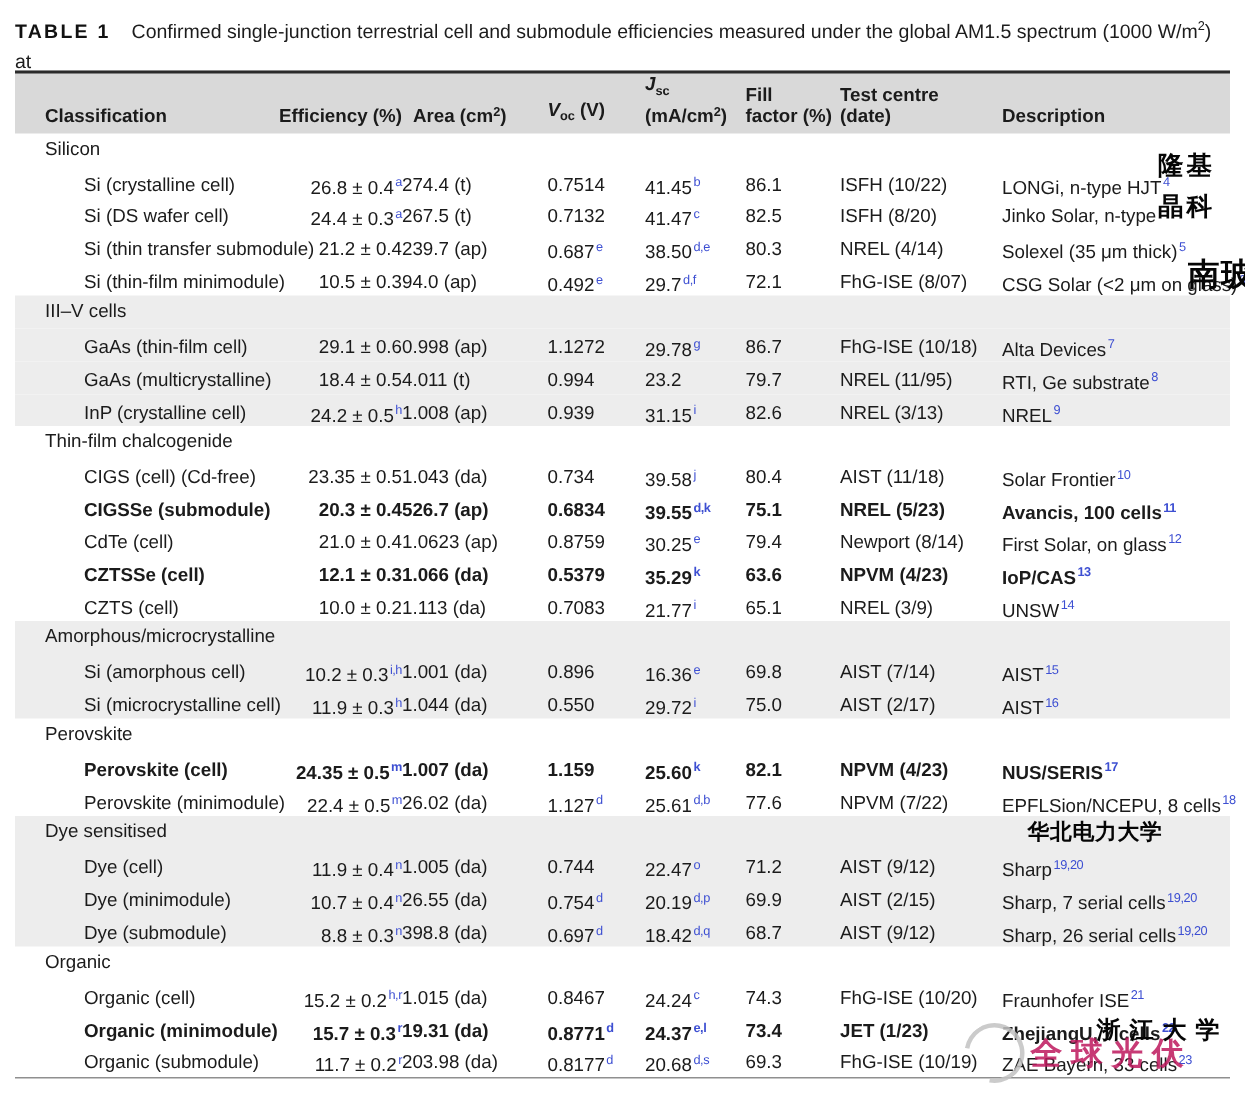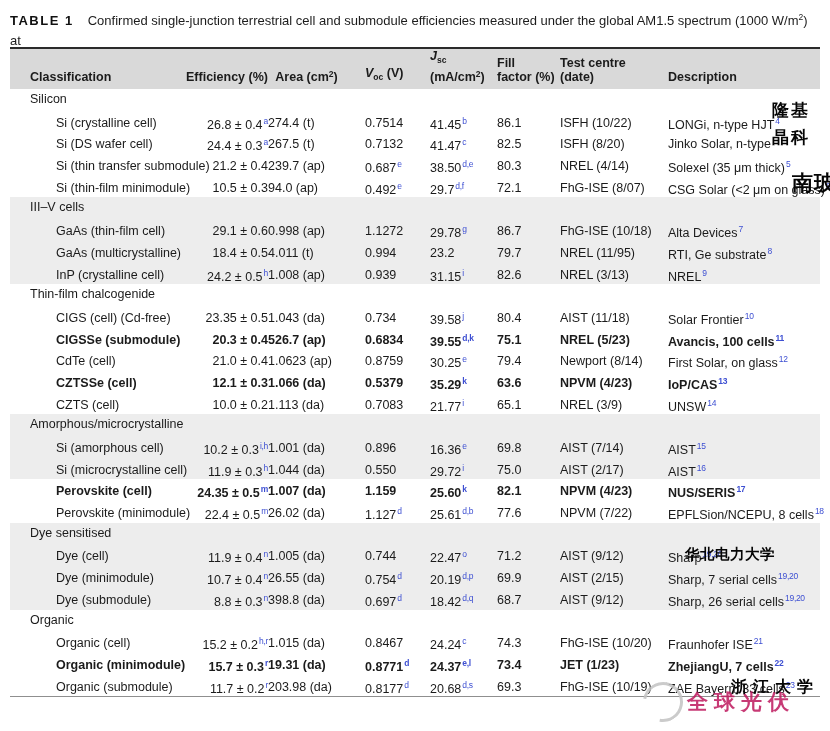--- a/index.html
+++ b/index.html
@@ -258,20 +258,30 @@
         <div class="grid trow stripe">
           <div class="cell c1">Si (microcrystalline cell)</div>
           <div class="cell c2">11.9 ± 0.3<sup class="fn">h</sup></div>
           <div class="cell c3">1.044 (da)</div>
           <div class="cell c4">0.550</div>
           <div class="cell c5">29.72<sup class="fn">i</sup></div>
           <div class="cell c6">75.0</div>
           <div class="cell c7">AIST (2/17)</div>
           <div class="cell c8">AIST<sup class="fn">16</sup></div>
         </div>
+        <div class="grid trow section-row">
+          <div class="cell c1 sec">Perovskite</div>
+          <div class="cell"></div>
+          <div class="cell"></div>
+          <div class="cell"></div>
+          <div class="cell"></div>
+          <div class="cell"></div>
+          <div class="cell"></div>
+          <div class="cell"></div>
+        </div>
         <div class="grid trow bold">
           <div class="cell c1">Perovskite (cell)</div>
           <div class="cell c2">24.35 ± 0.5<sup class="fn">m</sup></div>
           <div class="cell c3">1.007 (da)</div>
           <div class="cell c4">1.159</div>
           <div class="cell c5">25.60<sup class="fn">k</sup></div>
           <div class="cell c6">82.1</div>
           <div class="cell c7">NPVM (4/23)</div>
           <div class="cell c8">NUS/SERIS<sup class="fn">17</sup></div>
         </div>

